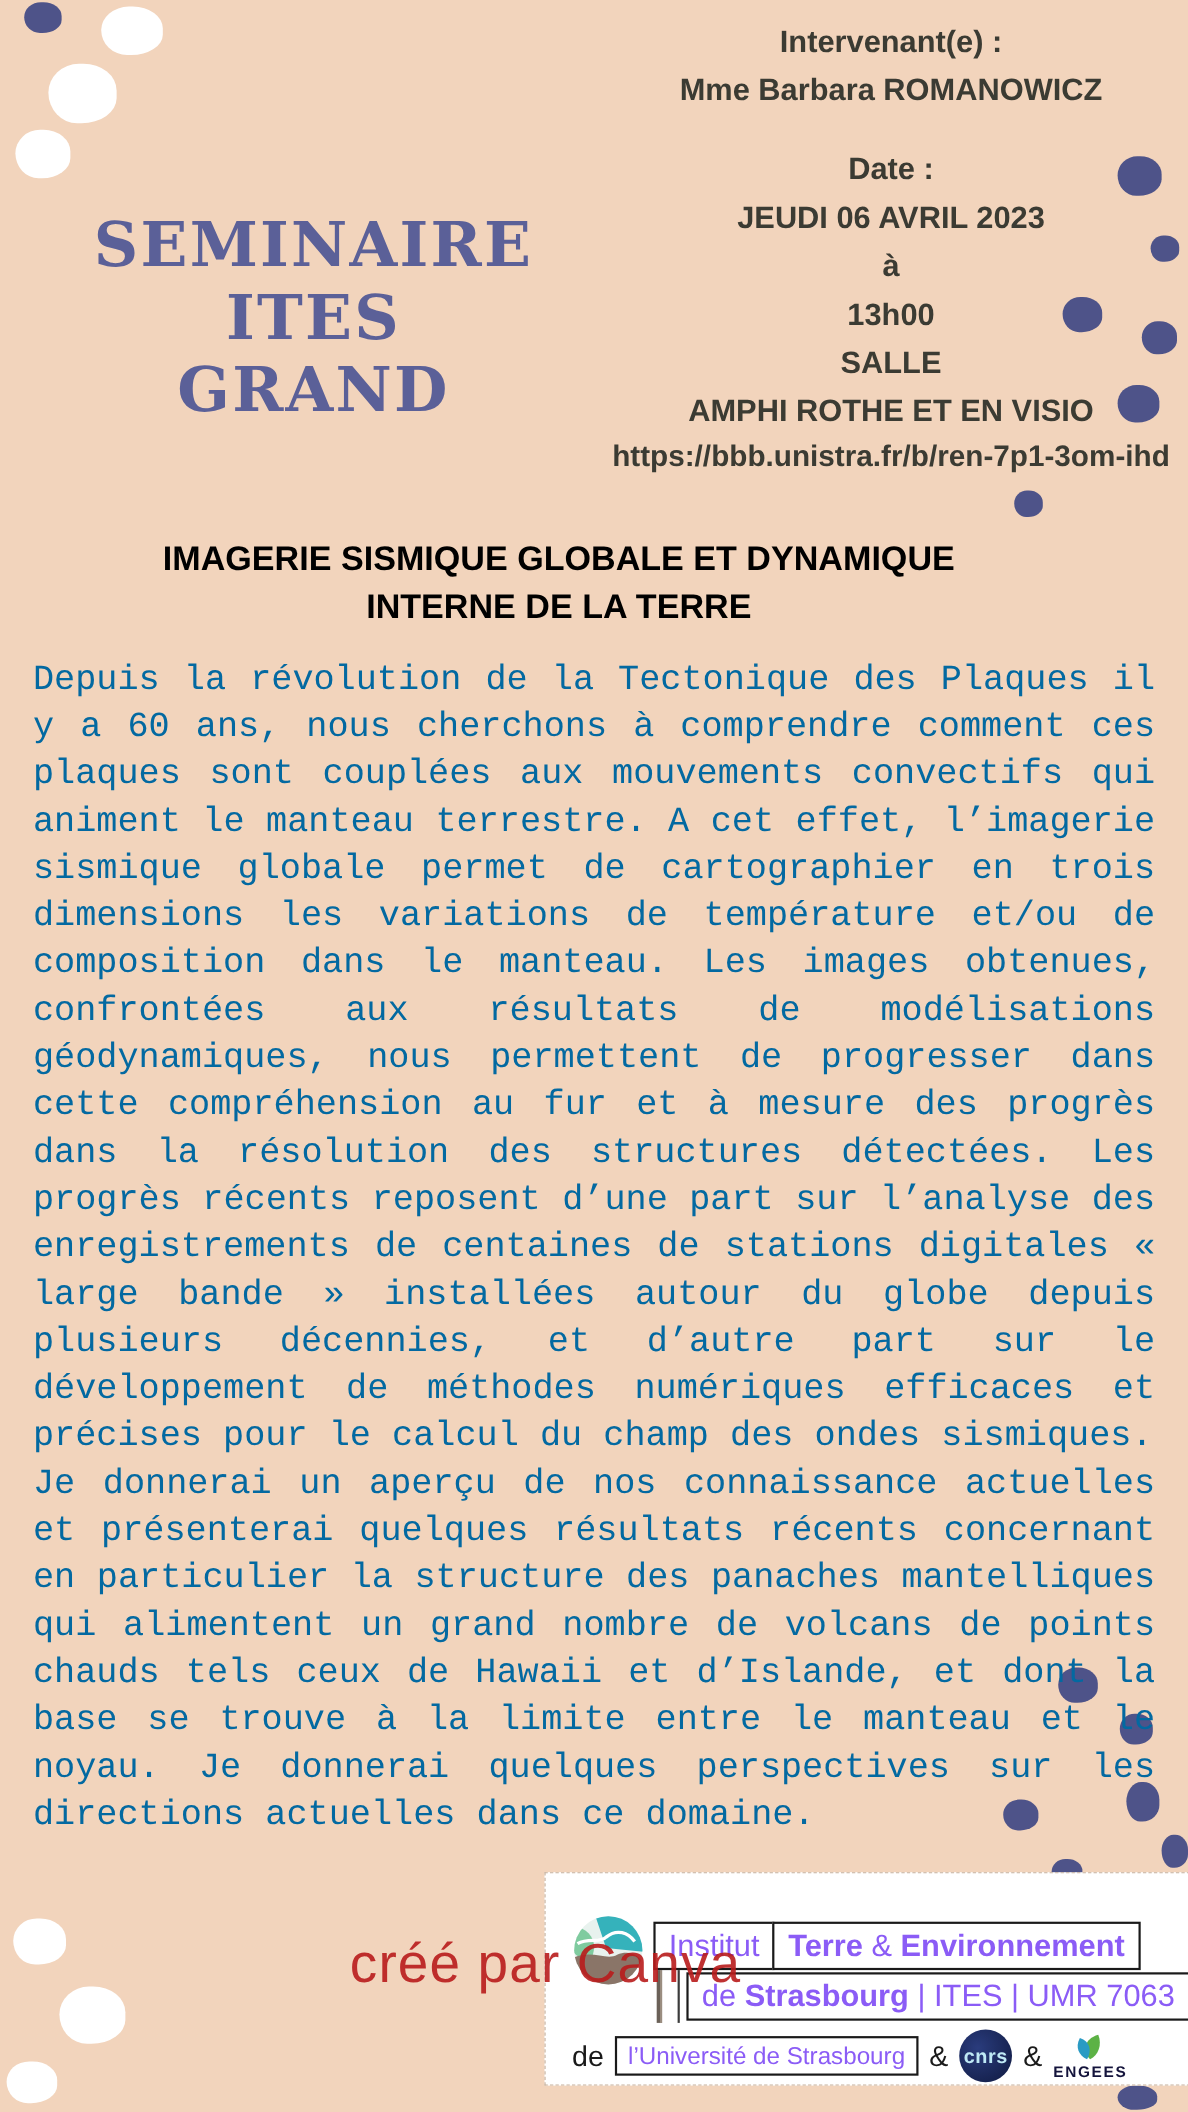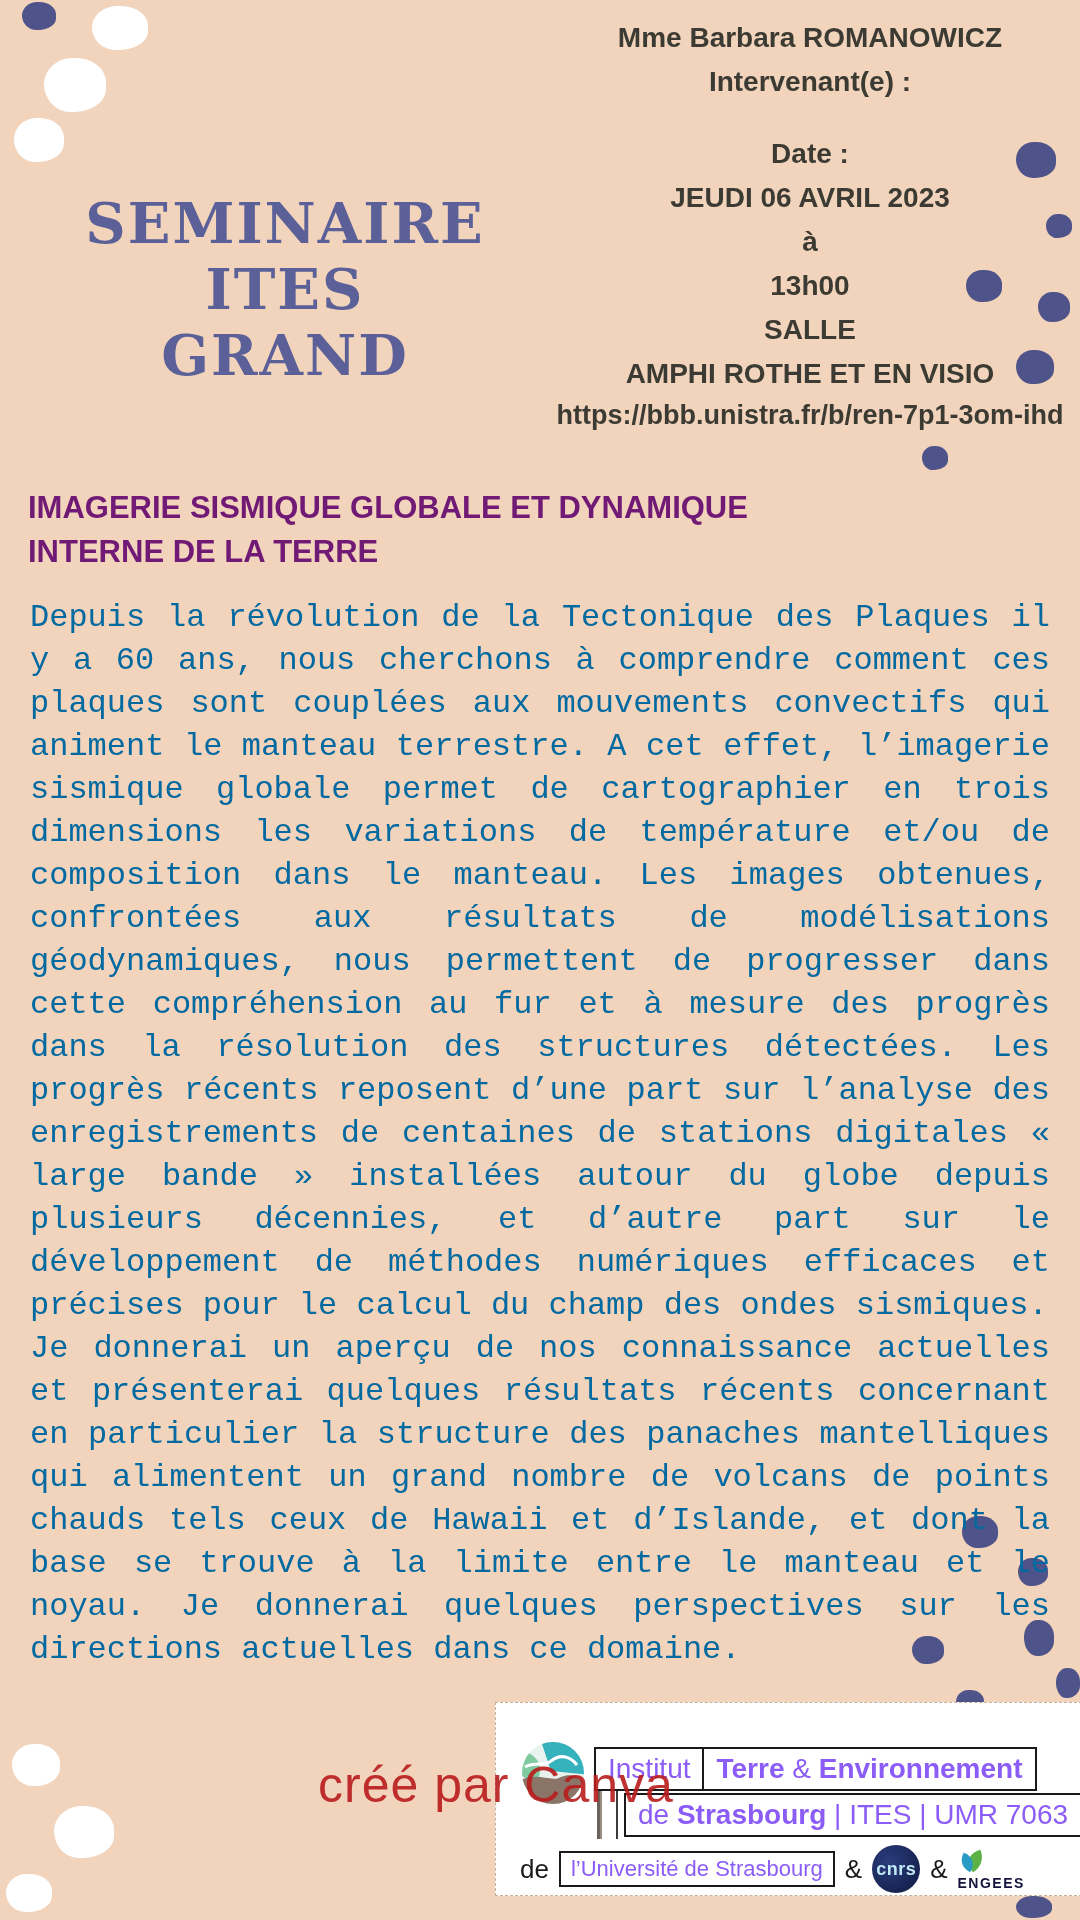--- a/index.html
+++ b/index.html
@@ -28,22 +28,22 @@
 
   
   .series {
     position:absolute; left:50px; top:190px; width:470px; text-align:center;
     font-family:"DejaVu Serif", serif; font-weight:bold;
     font-size:56px; line-height:66px; color:#5b6098; letter-spacing:2px; z-index:3;
   }
 
   
   .talk-title {
-    position:absolute; left:28px; top:486px; width:960px; text-align:left;
-    font-size:31px; line-height:44px; font-weight:bold; color:#701a75; z-index:3;
+    position:absolute; left:28px; top:486px; width:960px; text-align:center;
+    font-size:31px; line-height:44px; font-weight:bold; color:#000000; z-index:3;
   }
 
   
   .abstract {
     position:absolute; left:30px; top:596px; width:1020px;
     font-family:Liberation Mono, monospace; font-size:32px; line-height:43px;
     color:#0369a1; text-align:justify; z-index:3;
   }
   .abstract p { margin:0; }
 
@@ -78,21 +78,21 @@
   .row3 .cell { font-size:22px; padding:3px 10px; }
   .amp { font-size:26px; color:#1a1a1a; }
   .cnrs-circle {
     width:48px; height:48px; border-radius:50%;
     background:radial-gradient(circle at 35% 35%, #2a3c7d, #16224f 75%);
     display:flex; align-items:center; justify-content:center;
   }
   .cnrs-circle span {
     color:#bfe9f5; font-weight:bold; font-size:18px; letter-spacing:.5px;
   }
-  .engees { display:flex; flex-direction:column; align-items:flex-start; line-height:1; }
+  .engees { display:flex; flex-direction:column; align-items:center; line-height:1; }
   .engees .lbl { font-size:14px; font-weight:bold; letter-spacing:1.5px; color:#14143c; margin-top:2px; }
   b { font-weight:bold; }
 </style>
 </head>
 <body>
 
 <div class="poster">
 
   <div class="blob navy" style="left:22px;   top:2px;    width:34px; height:28px;"></div>
   <div class="blob white" style="left:92px;   top:6px;    width:56px; height:44px;"></div>
@@ -109,22 +109,22 @@
   <div class="blob navy" style="left:912px;  top:1636px; width:32px; height:28px;"></div>
   <div class="blob navy" style="left:1024px; top:1620px; width:30px; height:36px;"></div>
   <div class="blob navy" style="left:956px;  top:1690px; width:28px; height:24px;"></div>
   <div class="blob navy" style="left:1056px; top:1668px; width:24px; height:30px;"></div>
   <div class="blob navy" style="left:1016px; top:1896px; width:36px; height:22px;"></div>
   <div class="blob white" style="left:12px;   top:1744px; width:48px; height:42px;"></div>
   <div class="blob white" style="left:54px;   top:1806px; width:60px; height:52px;"></div>
   <div class="blob white" style="left:6px;    top:1874px; width:46px; height:38px;"></div>
 
   <div class="head-col">
+    <div class="ln">Intervenant(e) :</div>
     <div class="ln">Mme Barbara ROMANOWICZ</div>
-    <div class="ln">Intervenant(e) :</div>
     <div class="ln gap">Date :</div>
     <div class="ln">JEUDI 06 AVRIL 2023</div>
     <div class="ln">à</div>
     <div class="ln">13h00</div>
     <div class="ln">SALLE</div>
     <div class="ln">AMPHI ROTHE ET  EN VISIO</div>
     <a class="visio-link" href="#">https://bbb.unistra.fr/b/ren-7p1-3om-ihd</a>
   </div>
 
   <div class="series">

